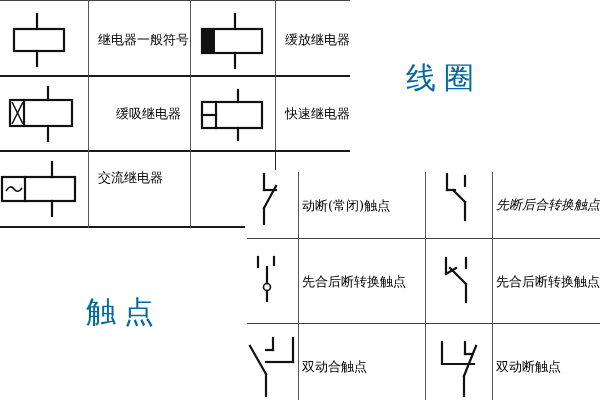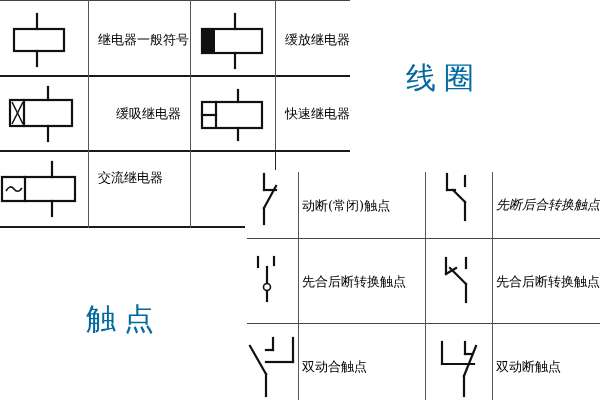--- a/index.html
+++ b/index.html
@@ -134,13 +134,13 @@
     <line class="s" x1="2" y1="2" x2="2" y2="24"></line>
     <line class="s" x1="2" y1="24" x2="34" y2="24"></line>
     <line class="s" x1="25" y1="2" x2="25" y2="14"></line>
     <line class="s" x1="25" y1="14" x2="32" y2="14"></line>
     <line class="s" x1="36" y1="6" x2="24" y2="36"></line>
     <line class="s" x1="24" y1="36" x2="24" y2="56"></line>
   </svg>
   <div class="label" style="left:496px;top:358px;text-align:right;">双动断触点</div>
 </div>
 
-<div class="title-red" style="left:86px;top:299px;">触点</div>
+<div class="title-red" style="left:86px;top:292px;">触点</div>
 
 </body></html>

